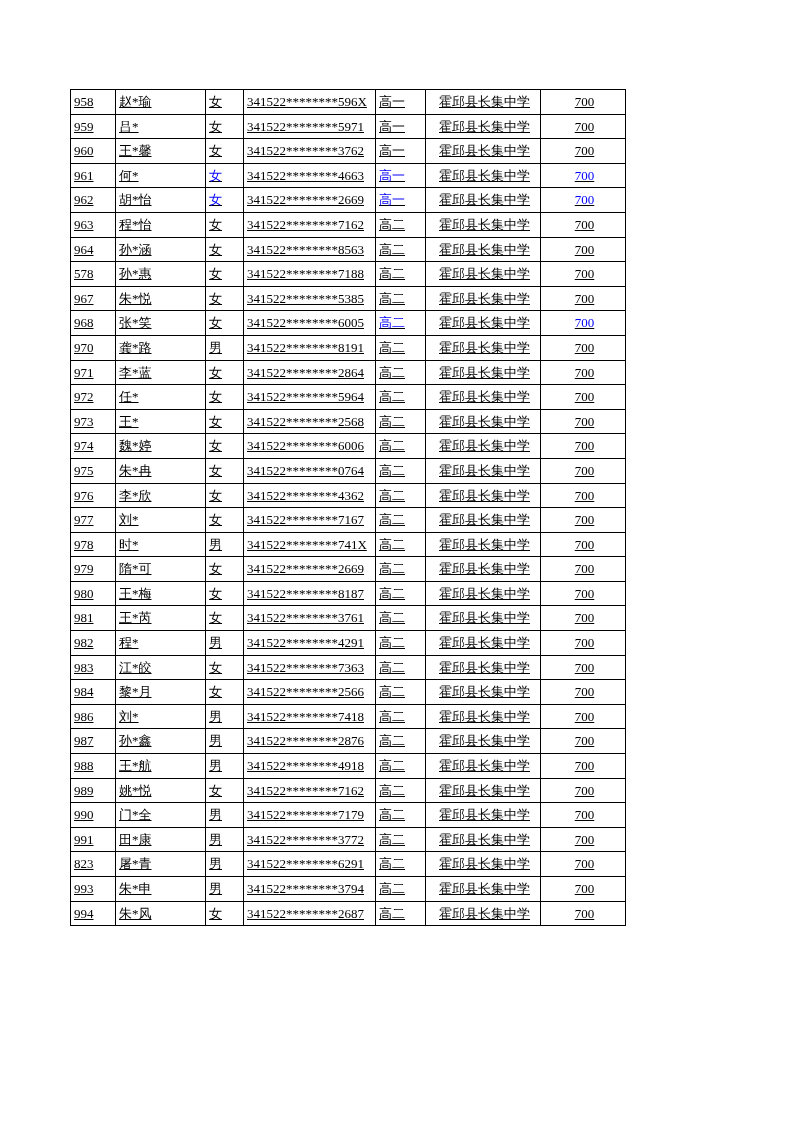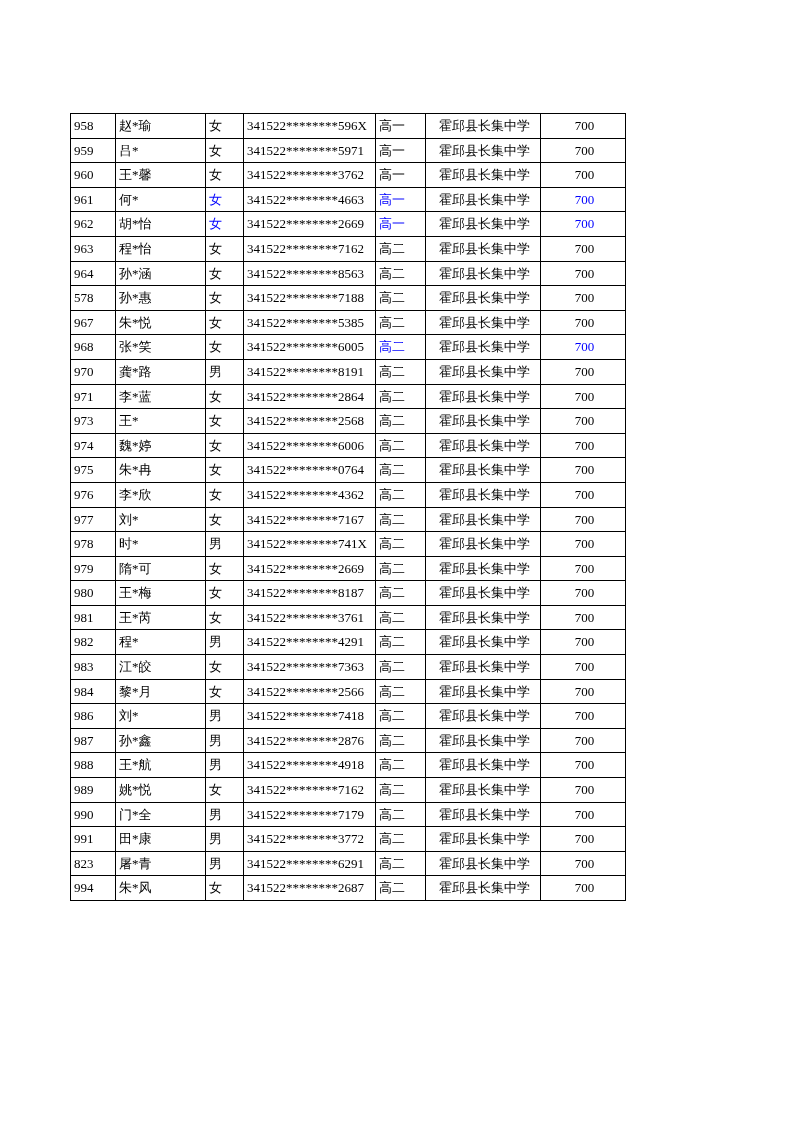--- a/index.html
+++ b/index.html
@@ -10,21 +10,22 @@
     width: 793px;
     height: 1122px;
     background: #ffffff;
     position: relative;
     font-family: "Liberation Serif", "DejaVu Serif", serif;
     color: #000000;
   }
   .sheet {
     position: absolute;
     left: 70px;
-    top: 113px;
+    top: 89px;
+    text-decoration: underline;
   }
   table.roster {
     border-collapse: collapse;
     table-layout: fixed;
     width: 555px;
   }
   table.roster td {
     border: 1px solid #000000;
     height: 23.6px;
     font-size: 13px;
@@ -170,20 +171,29 @@
         <tr>
           <td class="col-serial">971</td>
           <td class="col-name">李*蓝</td>
           <td class="col-gender">女</td>
           <td class="col-id-number">341522********2864</td>
           <td class="col-grade">高二</td>
           <td class="col-school">霍邱县长集中学</td>
           <td class="col-amount">700</td>
         </tr>
         <tr>
+          <td class="col-serial">972</td>
+          <td class="col-name">任*</td>
+          <td class="col-gender">女</td>
+          <td class="col-id-number">341522********5964</td>
+          <td class="col-grade">高二</td>
+          <td class="col-school">霍邱县长集中学</td>
+          <td class="col-amount">700</td>
+        </tr>
+        <tr>
           <td class="col-serial">973</td>
           <td class="col-name">王*</td>
           <td class="col-gender">女</td>
           <td class="col-id-number">341522********2568</td>
           <td class="col-grade">高二</td>
           <td class="col-school">霍邱县长集中学</td>
           <td class="col-amount">700</td>
         </tr>
         <tr>
           <td class="col-serial">974</td>
@@ -336,20 +346,29 @@
           <td class="col-id-number">341522********3772</td>
           <td class="col-grade">高二</td>
           <td class="col-school">霍邱县长集中学</td>
           <td class="col-amount">700</td>
         </tr>
         <tr>
           <td class="col-serial">823</td>
           <td class="col-name">屠*青</td>
           <td class="col-gender">男</td>
           <td class="col-id-number">341522********6291</td>
+          <td class="col-grade">高二</td>
+          <td class="col-school">霍邱县长集中学</td>
+          <td class="col-amount">700</td>
+        </tr>
+        <tr>
+          <td class="col-serial">993</td>
+          <td class="col-name">朱*申</td>
+          <td class="col-gender">男</td>
+          <td class="col-id-number">341522********3794</td>
           <td class="col-grade">高二</td>
           <td class="col-school">霍邱县长集中学</td>
           <td class="col-amount">700</td>
         </tr>
         <tr>
           <td class="col-serial">994</td>
           <td class="col-name">朱*风</td>
           <td class="col-gender">女</td>
           <td class="col-id-number">341522********2687</td>
           <td class="col-grade">高二</td>

